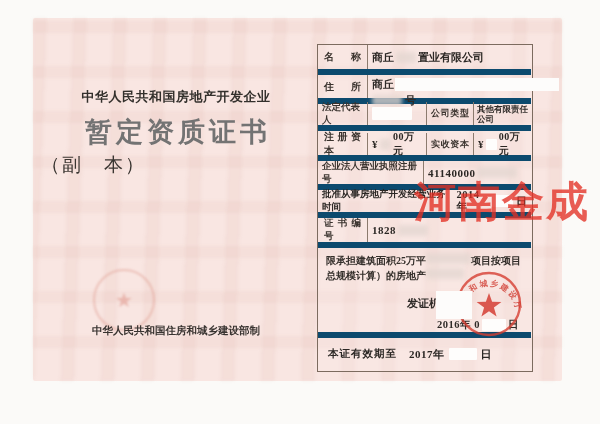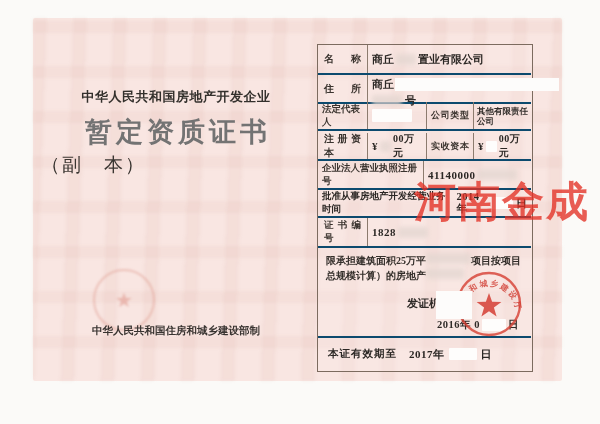--- a/index.html
+++ b/index.html
@@ -37,21 +37,21 @@
     border:2px solid rgba(226,160,148,.5);
     display:flex;align-items:center;justify-content:center;
     filter:blur(1px);
   }
   .ghost-seal .star{font-size:20px;color:rgba(224,150,138,.55);font-family:"DejaVu Sans",sans-serif;}
   
   .tbl{
     position:absolute;left:284px;top:26px;width:216px;height:328px;
     border:1.5px solid #7c6b5f;box-sizing:border-box;background:rgba(250,233,229,.35);
   }
-  .row{position:absolute;left:0;width:213px;border-bottom:2px solid #0c4a6e;box-sizing:border-box;
+  .row{position:absolute;left:0;width:213px;border-bottom:6px solid #0c4a6e;box-sizing:border-box;
        display:flex;align-items:stretch;}
   .row.last{border-bottom:none;}
   .cell{box-sizing:border-box;display:flex;align-items:center;}
   .cell.b{border-right:1px solid #8c7b6e;}
   .lbl{font-size:10px;font-weight:700;color:#3a332e;width:100%;padding:0 6px;
        text-align:justify;text-align-last:justify;}
   .lbl.small{font-size:9.5px;padding:0 4px;text-align:left;text-align-last:left;}
   .val{font-size:11px;font-weight:700;color:#2b2724;padding:0 4px;display:flex;align-items:center;gap:2px;}
   .num{font-family:"Liberation Serif","DejaVu Serif",serif;letter-spacing:.5px;}
   

